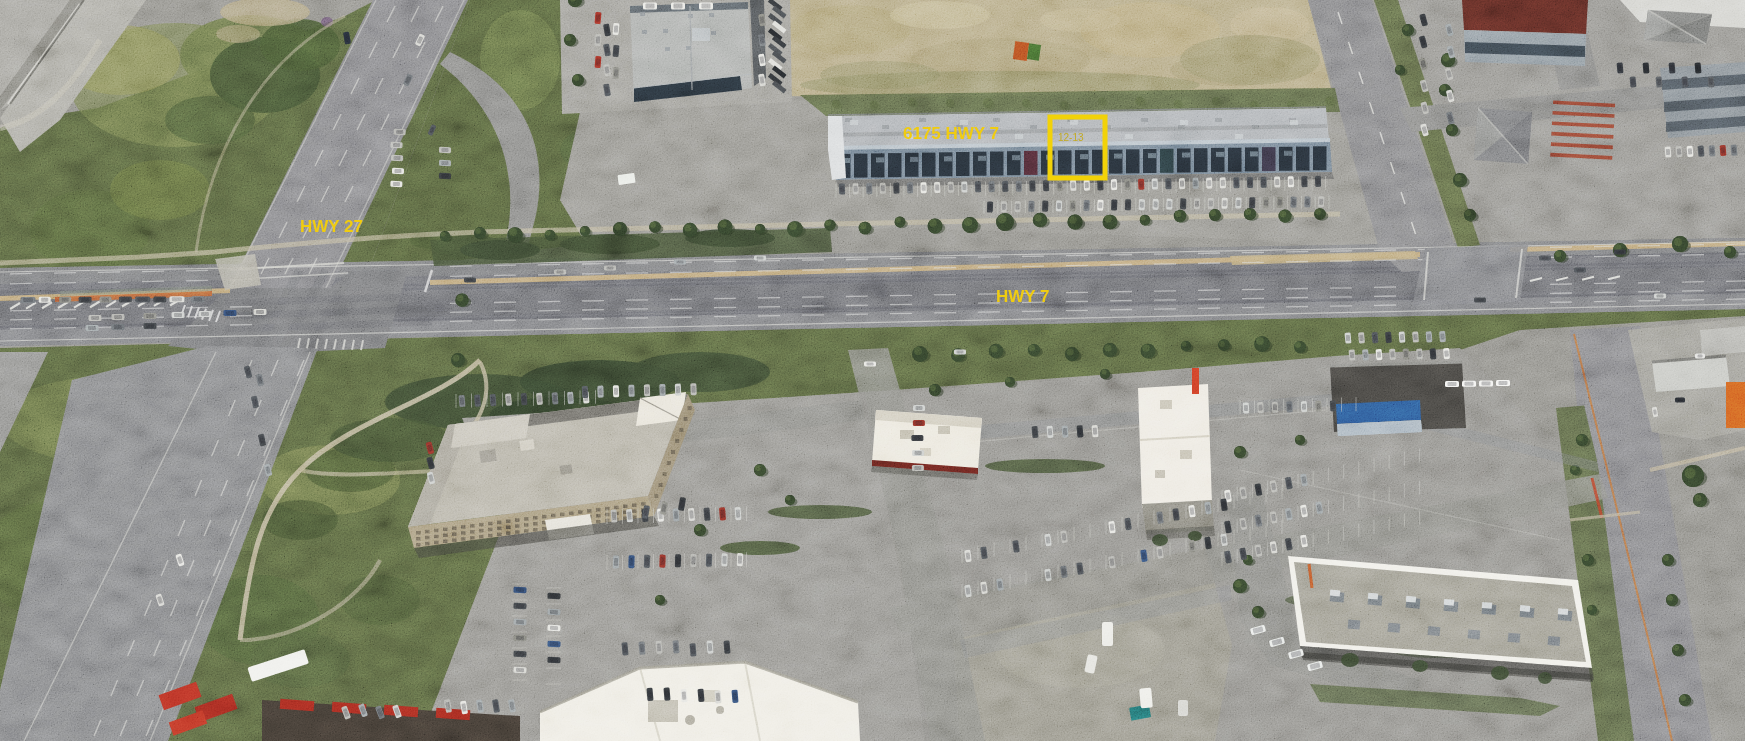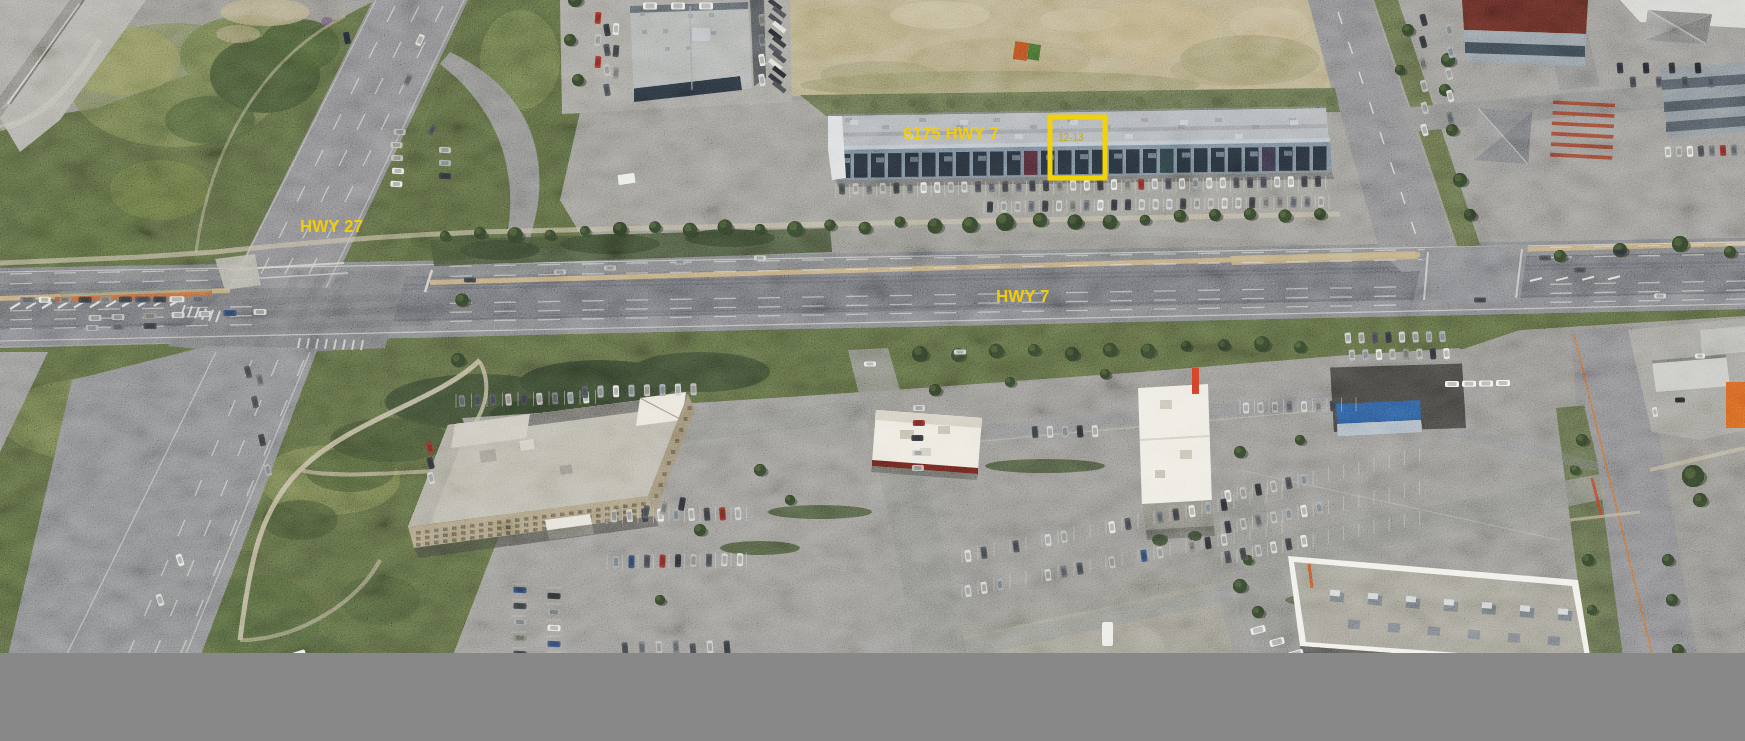--- a/index.html
+++ b/index.html
@@ -1,17 +1,17 @@
 <!DOCTYPE html>
 <html><head>
 <meta charset="utf-8">
 <title>Aerial Map</title>
 <style>
   html,body { margin:0; padding:0; background:#888; }
-  #map { width:1745px; height:653px; overflow:hidden; position:relative; font-family:"Liberation Sans", sans-serif; }
+  #map { width:1745px; height:741px; overflow:hidden; position:relative; font-family:"Liberation Sans", sans-serif; }
 </style>
 </head>
 <body>
 
 <div id="map">
 <svg width="1745" height="741" viewBox="0 0 1745 741">
 <defs>
 <filter id="grain" x="0" y="0" width="100%" height="100%">
   <feTurbulence type="fractalNoise" baseFrequency="0.7" numOctaves="2"></feTurbulence>
   <feColorMatrix type="matrix" values="0.33 0.33 0.33 0 -0.27  0.33 0.33 0.33 0 -0.27  0.33 0.33 0.33 0 -0.27  0 0 0 0 1"></feColorMatrix>

